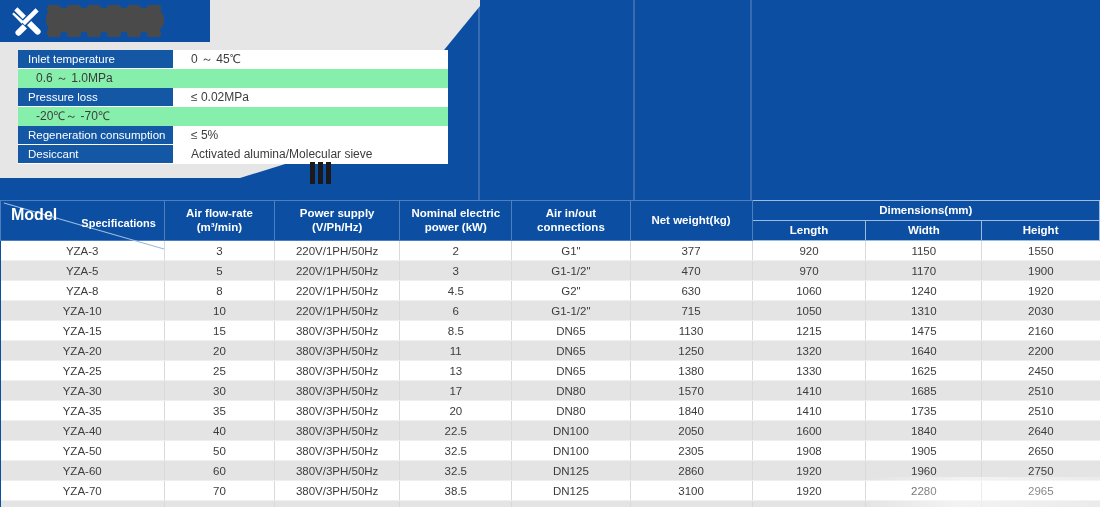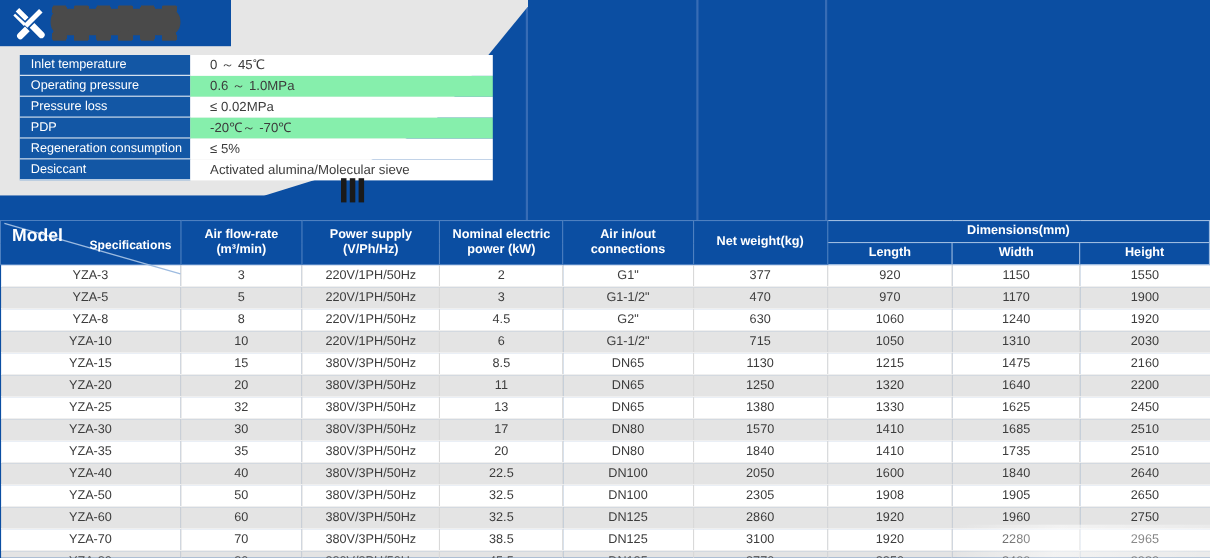--- a/index.html
+++ b/index.html
@@ -110,29 +110,27 @@
     </svg>
     <div class="redact"></div>
   </div>
 
   <div class="spec-list">
     <div class="spec-row plain">
       <div class="lbl">Inlet temperature</div>
       <div class="val">0 ～ 45℃</div>
     </div>
     <div class="spec-row alt">
-      <div class="lbl">Operating pressure</div>
       <div class="val">0.6 ～ 1.0MPa</div>
     </div>
     <div class="spec-row plain">
       <div class="lbl">Pressure loss</div>
       <div class="val">≤ 0.02MPa</div>
     </div>
     <div class="spec-row alt">
-      <div class="lbl">PDP</div>
       <div class="val">-20℃～ -70℃</div>
     </div>
     <div class="spec-row plain">
       <div class="lbl">Regeneration consumption</div>
       <div class="val">≤ 5%</div>
     </div>
     <div class="spec-row plain">
       <div class="lbl">Desiccant</div>
       <div class="val">Activated alumina/Molecular sieve</div>
     </div>
@@ -241,21 +239,21 @@
           <td>380V/3PH/50Hz</td>
           <td>11</td>
           <td>DN65</td>
           <td>1250</td>
           <td>1320</td>
           <td>1640</td>
           <td>2200</td>
         </tr>
         <tr class="odd">
           <td>YZA-25</td>
-          <td>32</td>
+          <td>25</td>
           <td>380V/3PH/50Hz</td>
           <td>13</td>
           <td>DN65</td>
           <td>1380</td>
           <td>1330</td>
           <td>1625</td>
           <td>2450</td>
         </tr>
         <tr class="even">
           <td>YZA-30</td>

